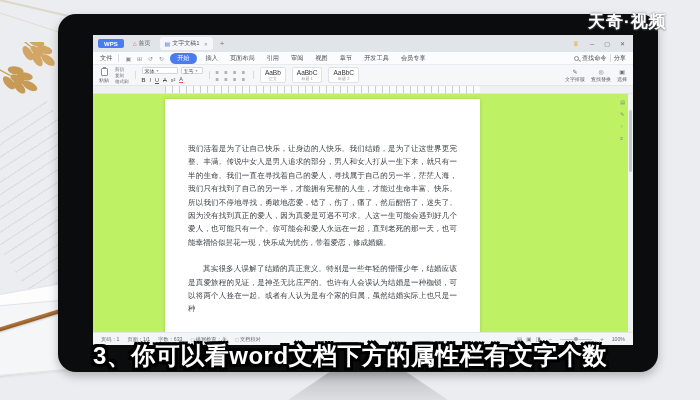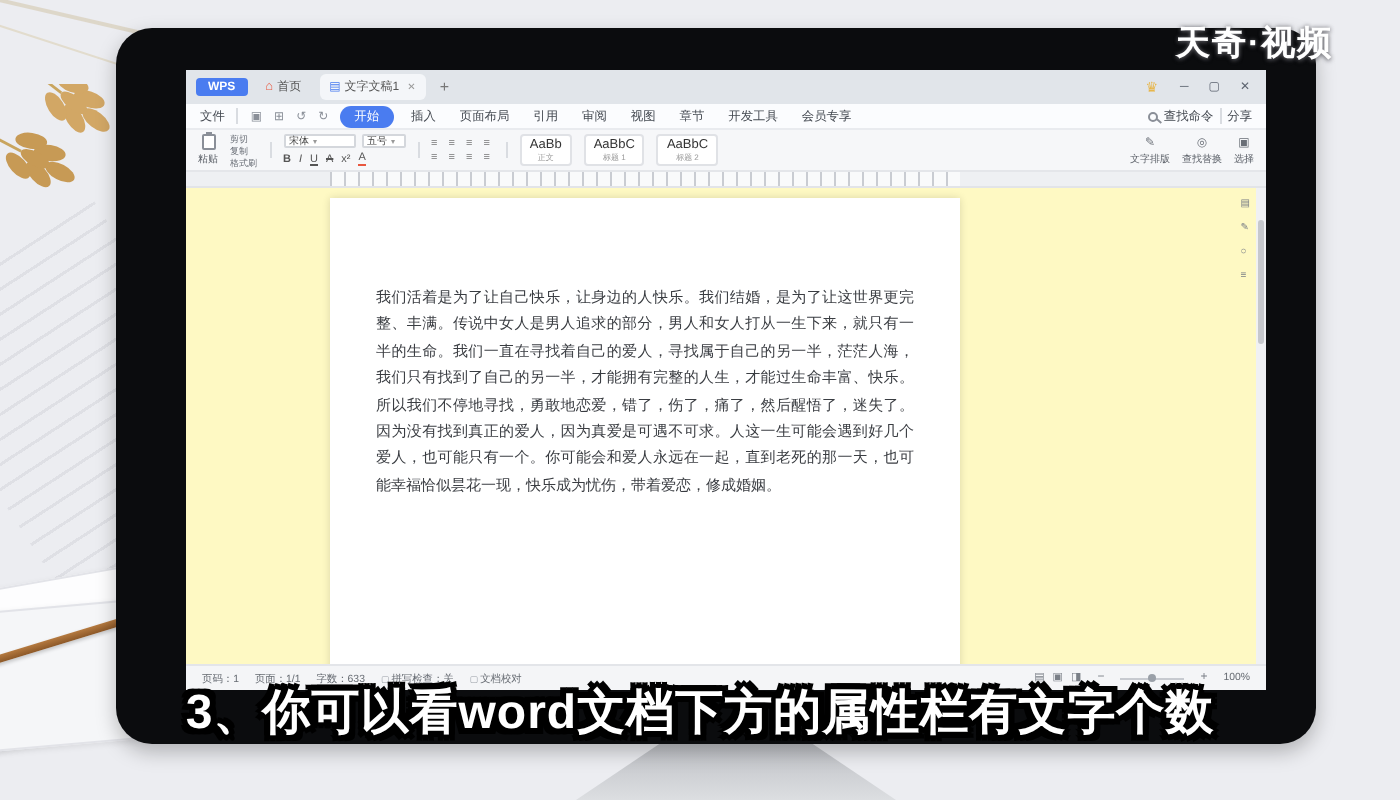--- a/index.html
+++ b/index.html
@@ -69,21 +69,21 @@
   .style-name { font-size:4px; color:#999; }
   .tool-ic { font-size:6px; color:#6a6f77; }
   .t-spacer { flex:1; }
 
   
   .ruler { height:8px; background:#eef0f3; border-bottom:1px solid #e2e4e8; position:relative; flex:0 0 auto; }
   .ruler-ticks { position:absolute; left:72px; width:315px; top:0; bottom:0; background:#f9fafb;
     background-image:repeating-linear-gradient(90deg,#c9ccd2 0 1px,transparent 1px 7px); }
 
   
-  .docarea { flex:1 1 auto; background:#fef9c3; position:relative; overflow:hidden; }
+  .docarea { flex:1 1 auto; background:#bef264; position:relative; overflow:hidden; }
   .page { position:absolute; left:72px; top:5px; width:315px; height:420px; background:#fff;
     box-shadow:0 0 4px rgba(0,0,0,.14); padding:43px 23px 0 23px; }
   .page p { font-size:7.5px; line-height:13.4px; color:#3a3d42; text-align:justify; }
   .page p.indent { text-indent:2em; margin-top:13px; }
   .vtools { position:absolute; right:8px; top:5px; display:flex; flex-direction:column; gap:6px; font-size:5px; color:#7a7f87; }
   .scrollbar { position:absolute; right:0; top:0; bottom:0; width:5px; background:#f0f1f3; }
   .scroll-thumb { position:absolute; right:1px; top:16px; width:3px; height:62px; background:#c6c8cc; border-radius:2px; }
 
   
   .statusbar { height:13px; background:#f4f5f7; border-top:1px solid #e3e5e9; display:flex; align-items:center;
@@ -249,20 +249,21 @@
     </span>
   </div>
 
   <div class="ruler">
     <div class="ruler-ticks"></div>
   </div>
 
   <div class="docarea">
     <div class="page">
       <p>我们活着是为了让自己快乐，让身边的人快乐。我们结婚，是为了让这世界更完整、丰满。传说中女人是男人追求的部分，男人和女人打从一生下来，就只有一半的生命。我们一直在寻找着自己的爱人，寻找属于自己的另一半，茫茫人海，我们只有找到了自己的另一半，才能拥有完整的人生，才能过生命丰富、快乐。所以我们不停地寻找，勇敢地恋爱，错了，伤了，痛了，然后醒悟了，迷失了。因为没有找到真正的爱人，因为真爱是可遇不可求。人这一生可能会遇到好几个爱人，也可能只有一个。你可能会和爱人永远在一起，直到老死的那一天，也可能幸福恰似昙花一现，快乐成为忧伤，带着爱恋，修成婚姻。</p>
+      <p class="indent">其实很多人误解了结婚的真正意义。特别是一些年轻的懵懂少年，结婚应该是真爱旅程的见证，是神圣无比庄严的。也许有人会误认为结婚是一种枷锁，可以将两个人拴在一起。或者有人认为是有个家的归属，虽然结婚实际上也只是一种</p>
     </div>
     <div class="vtools">
       <span>▤</span>
       <span>✎</span>
       <span>○</span>
       <span>≡</span>
     </div>
     <div class="scrollbar">
       <div class="scroll-thumb"></div>
     </div>

